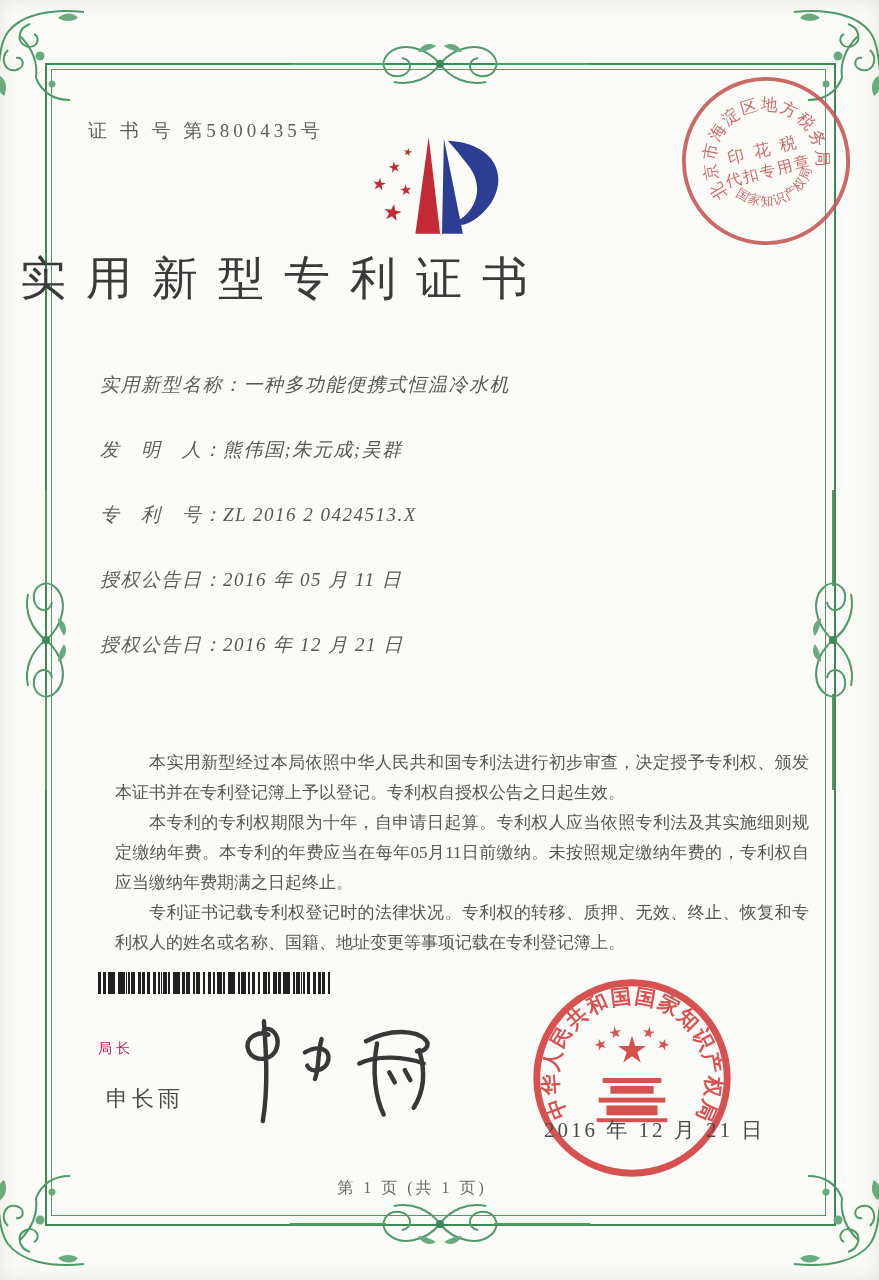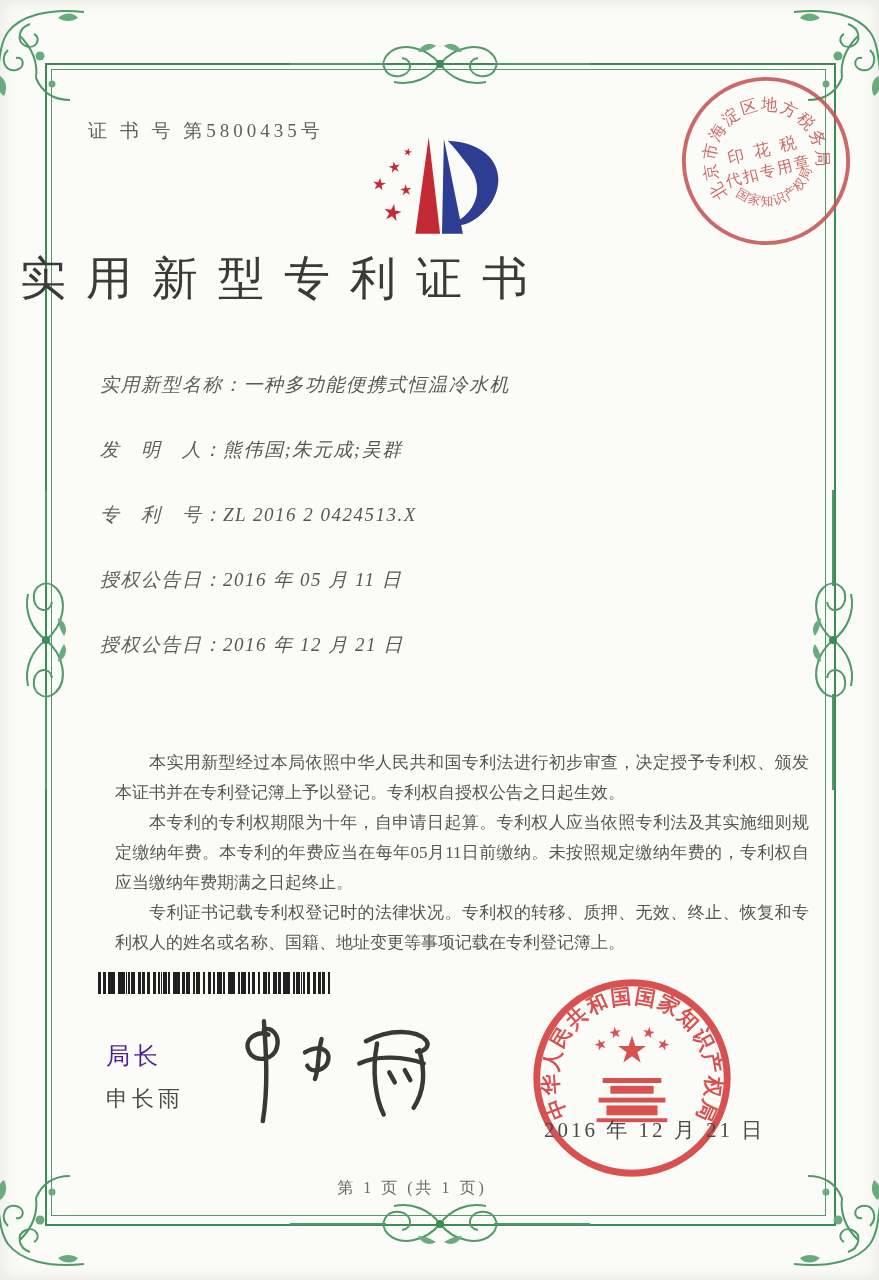--- a/index.html
+++ b/index.html
@@ -32,21 +32,21 @@
   .body-text p{margin:0;text-indent:2em;}
 
   
   .barcode{left:98px;top:972px;width:232px;height:22px;
     background-image:
       repeating-linear-gradient(90deg,#202020 0 2px,transparent 2px 5px),
       repeating-linear-gradient(90deg,#202020 0 1px,transparent 1px 7px),
       repeating-linear-gradient(90deg,#202020 0 3px,transparent 3px 11px);}
 
   
-  .sig-title{left:106px;top:1040px;font-size:24px;letter-spacing:4px;color:#4c1d95;}
+  .sig-title{left:98px;top:1040px;font-size:14px;letter-spacing:4px;color:#be185d;}
   .sig-name{left:106px;top:1084px;font-size:22px;letter-spacing:4px;color:#4c4c4c;}
   .sig-svg{left:228px;top:1008px;}
 
   
   .seal-svg{left:524px;top:970px;}
   .seal-date{left:544px;top:1116px;font-size:21px;letter-spacing:3px;color:#4a4a4a;z-index:5;}
 
   
   .tax-stamp{left:678px;top:73px;transform:rotate(-14deg);opacity:.88;}
 

